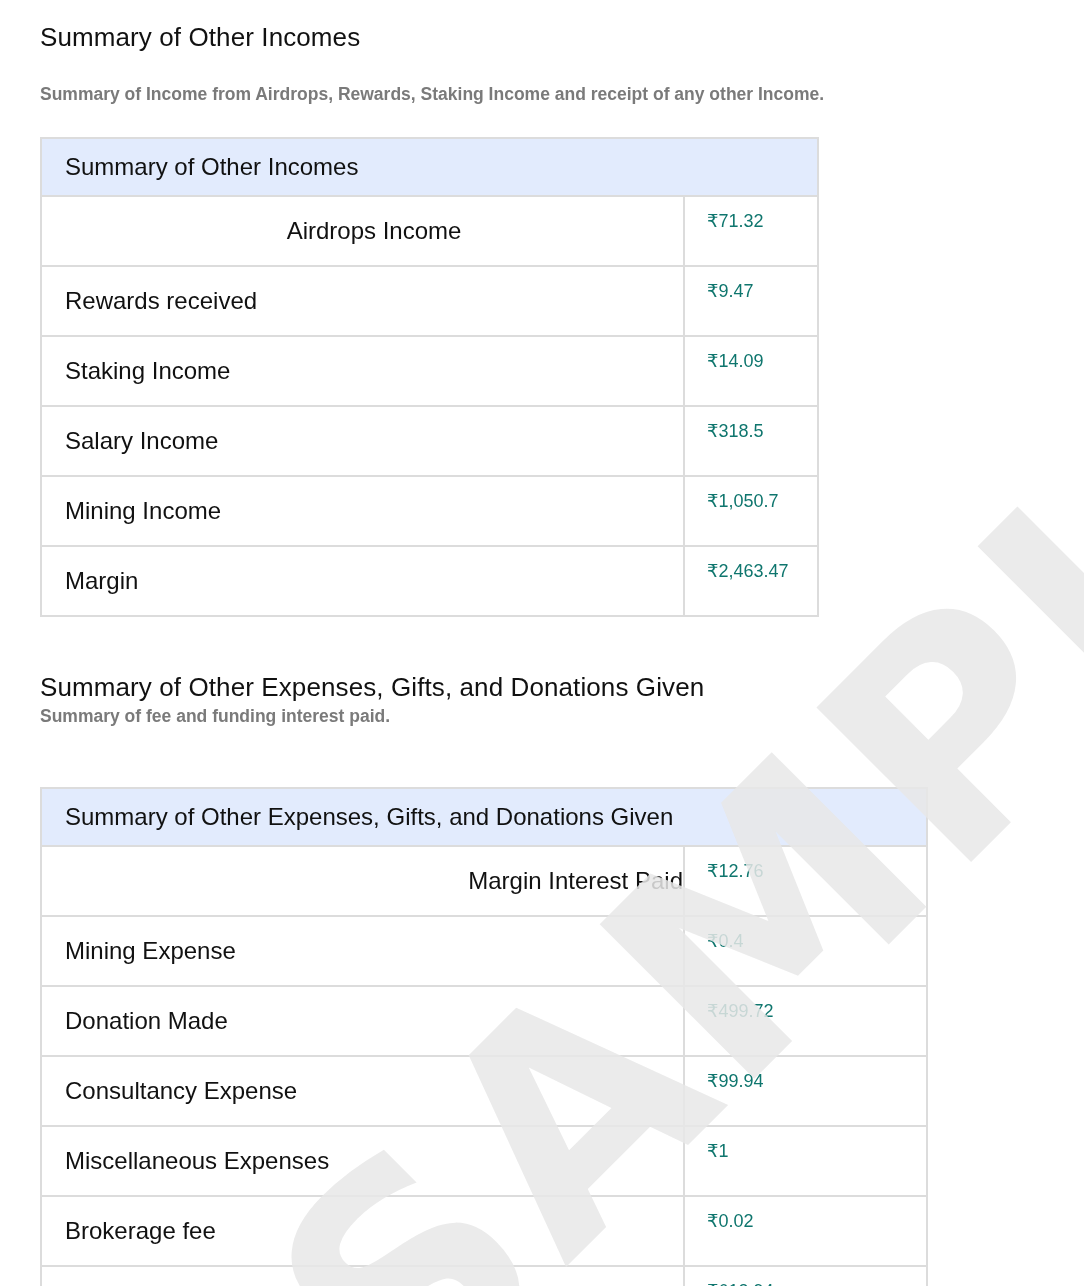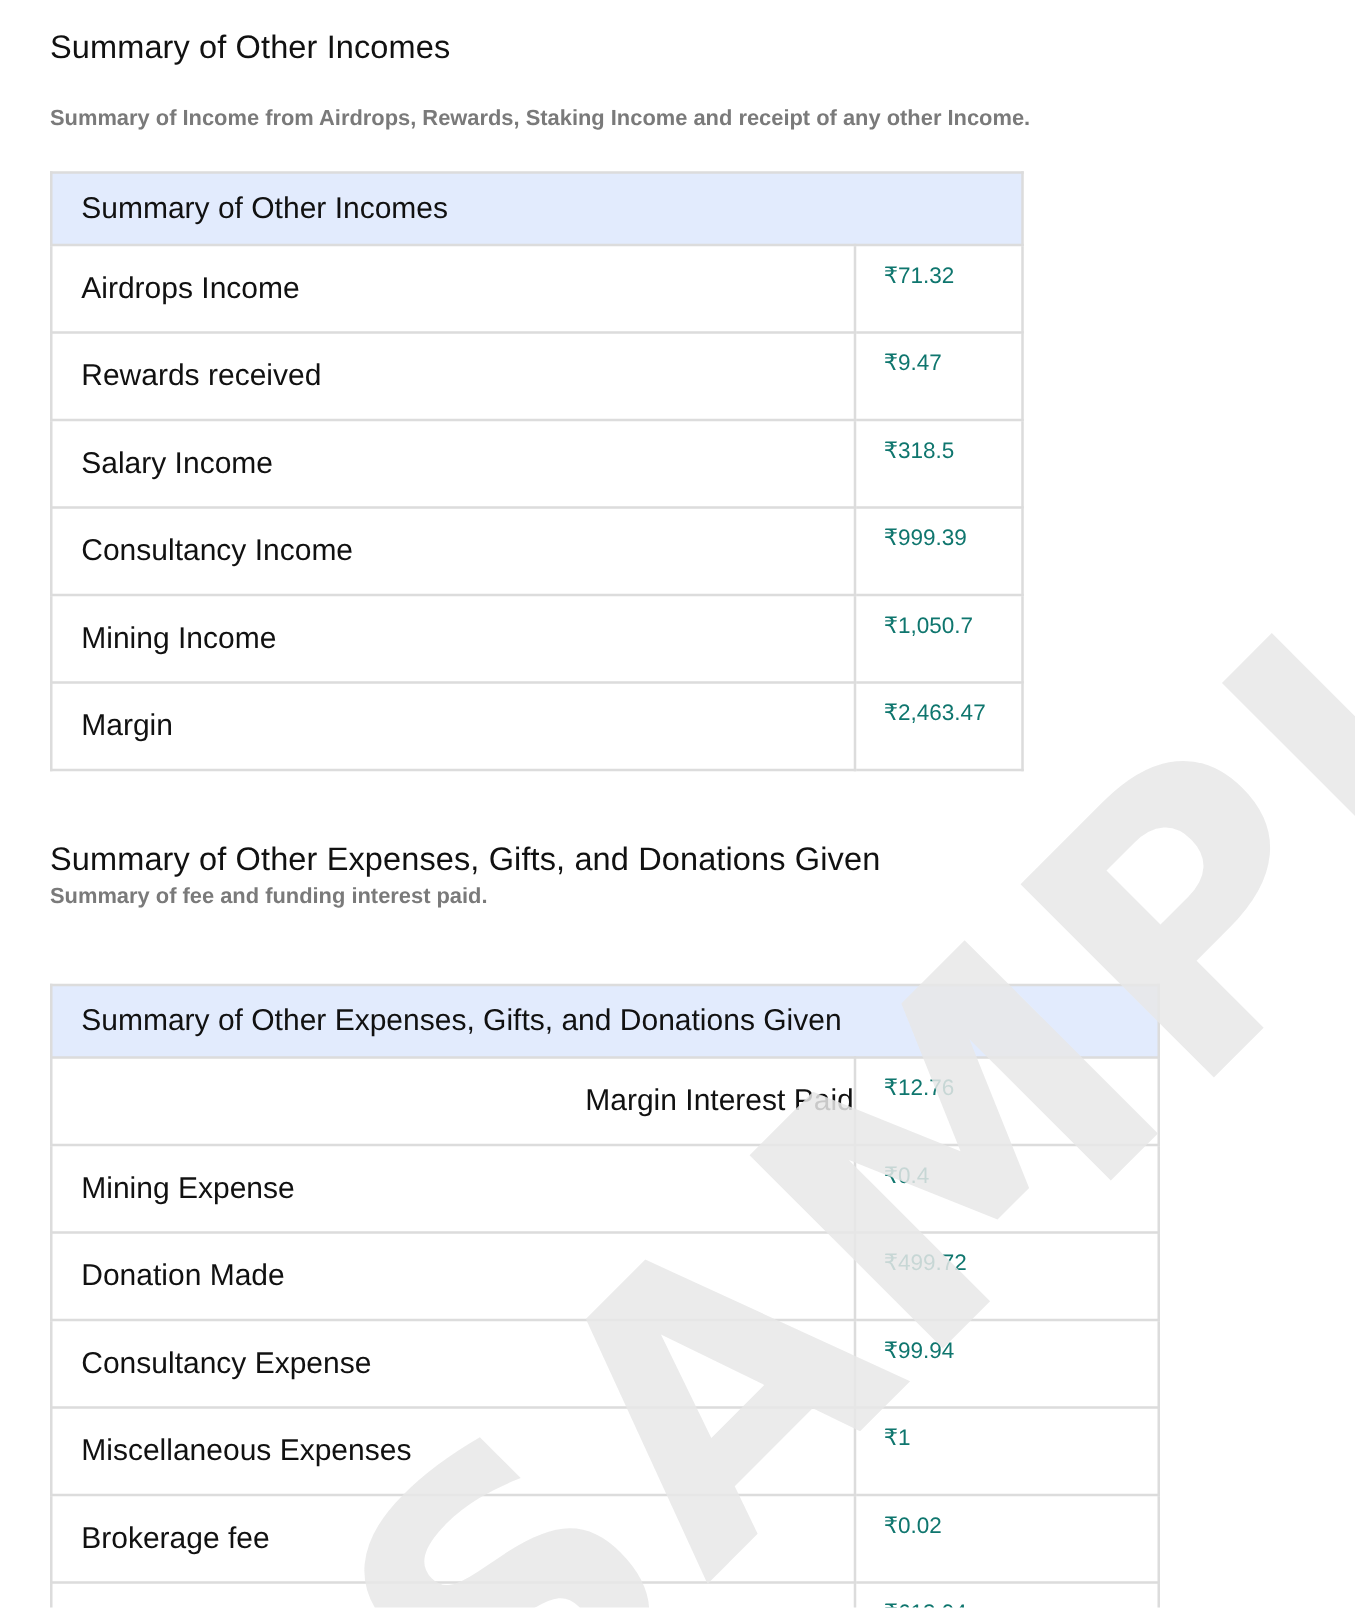--- a/index.html
+++ b/index.html
@@ -26,34 +26,34 @@
 <p class="desc section" style="top:84px;">Summary of Income from Airdrops, Rewards, Staking Income and receipt of any other Income.</p>
 
 <table class="sum" style="top:137px; width:779px;">
   <thead>
     <tr>
       <th colspan="2">Summary of Other Incomes</th>
     </tr>
   </thead>
   <tbody>
     <tr>
-      <td class="lbl" style="width:618px;">Airdrops Income</td>
+      <td class="lbl" style="width:618px;text-align:center;">Airdrops Income</td>
       <td class="val">₹71.32</td>
     </tr>
     <tr>
       <td class="lbl">Rewards received</td>
       <td class="val">₹9.47</td>
     </tr>
     <tr>
+      <td class="lbl">Staking Income</td>
+      <td class="val">₹14.09</td>
+    </tr>
+    <tr>
       <td class="lbl">Salary Income</td>
       <td class="val">₹318.5</td>
-    </tr>
-    <tr>
-      <td class="lbl">Consultancy Income</td>
-      <td class="val">₹999.39</td>
     </tr>
     <tr>
       <td class="lbl">Mining Income</td>
       <td class="val">₹1,050.7</td>
     </tr>
     <tr>
       <td class="lbl">Margin</td>
       <td class="val">₹2,463.47</td>
     </tr>
   </tbody>

